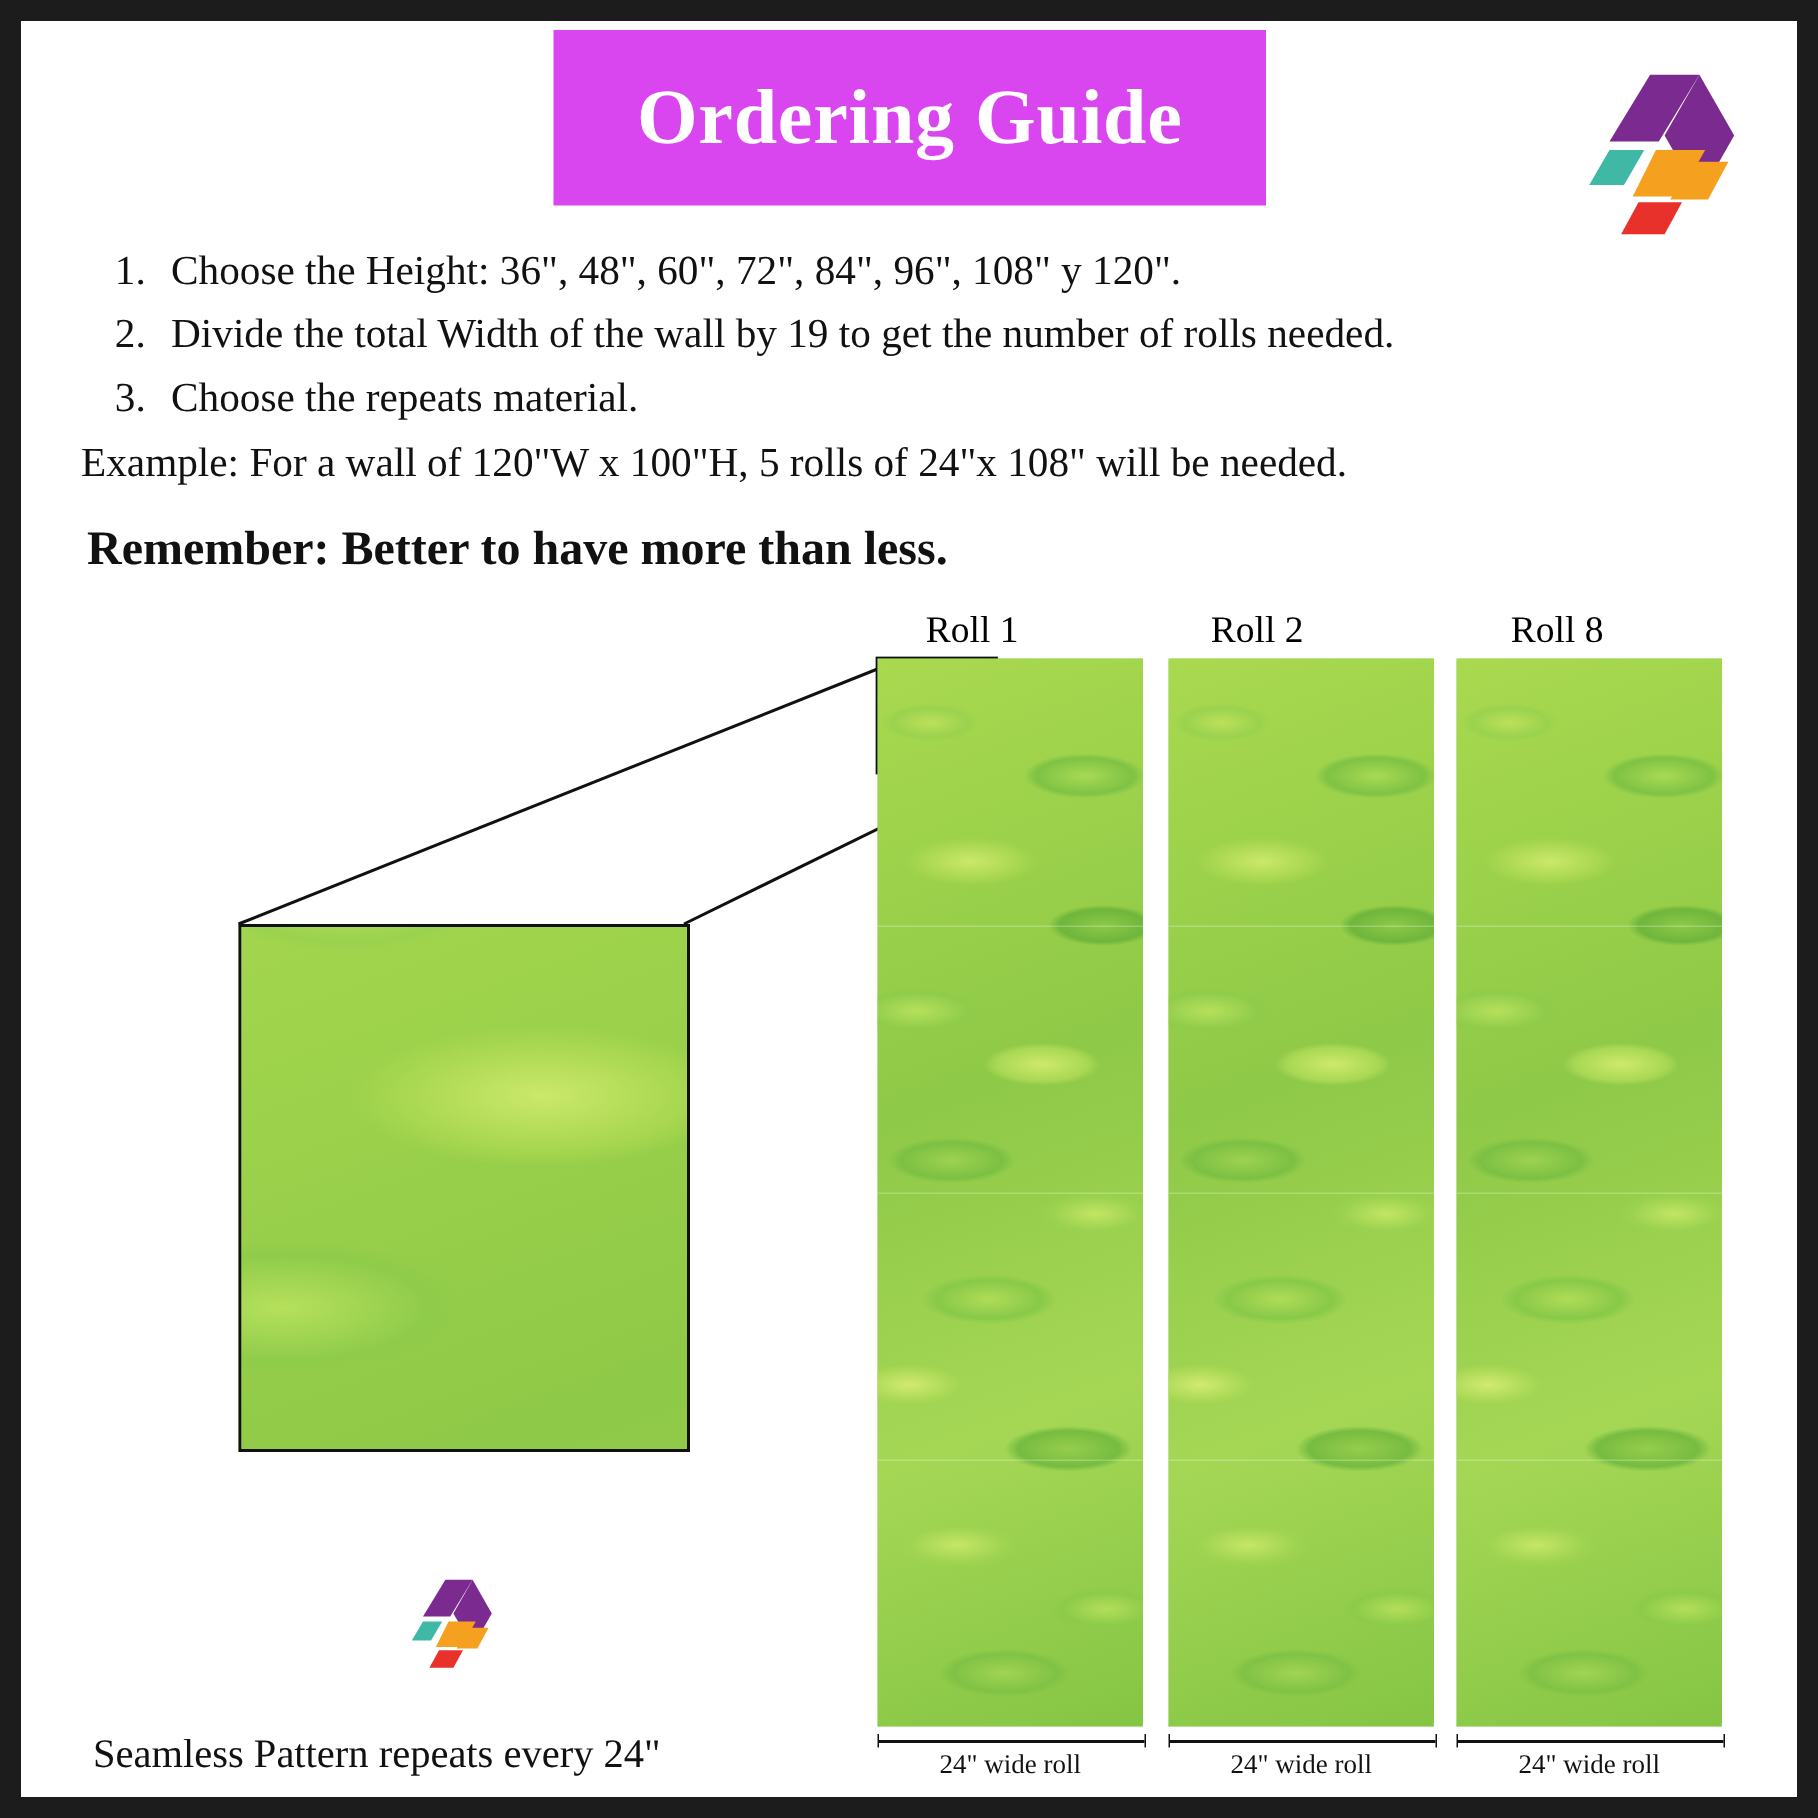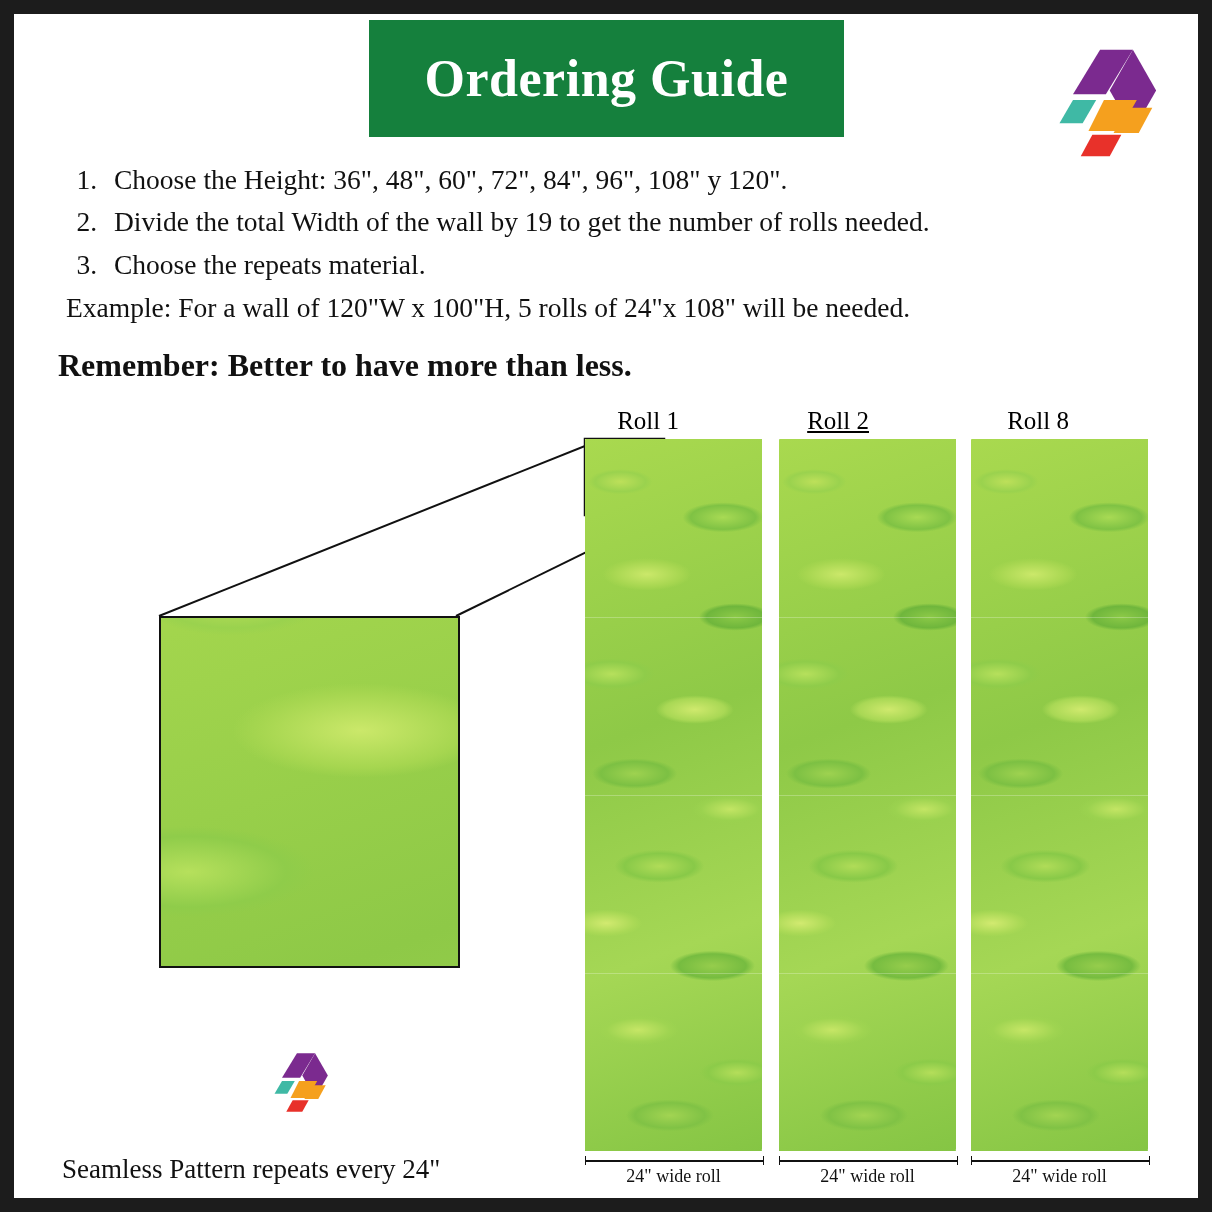--- a/index.html
+++ b/index.html
@@ -22,21 +22,21 @@
     background: #ffffff;
   }
 
   
   .title-banner {
     position: absolute;
     left: 355px;
     top: 6px;
     width: 475px;
     height: 117px;
-    background: #15803d;
+    background: #d946ef;
     display: flex;
     align-items: center;
     justify-content: center;
   }
   .title-banner .title {
     color: #ffffff;
     font-size: 52px;
     font-weight: bold;
     letter-spacing: 0.5px;
     font-family: "Liberation Serif", serif;
@@ -72,21 +72,21 @@
   ol.steps {
     margin: 0 0 0 4px;
     padding-left: 46px;
   }
   ol.steps li {
     margin-bottom: 3px;
     padding-left: 10px;
   }
   .example-line {
     margin-top: 4px;
-    margin-left: 12px;
+    margin-left: 0;
   }
   .remember-line {
     margin-top: 16px;
     margin-left: 4px;
     font-weight: bold;
     font-size: 32px;
   }
 
   
   .diagram {
@@ -105,21 +105,21 @@
     height: 30px;
   }
   .roll-label {
     position: absolute;
     font-size: 25px;
     color: #000000;
     text-align: right;
     width: 190px;
   }
   .roll-label.r1 { left: 475px; }
-  .roll-label.r2 { left: 665px; text-decoration: underline; }
+  .roll-label.r2 { left: 665px; }
   .roll-label.r3 { left: 865px; }
 
   .roll {
     position: absolute;
     top: 45px;
     width: 177px;
     height: 712px;
     overflow: hidden;
     background: #8fcf48;
   }

